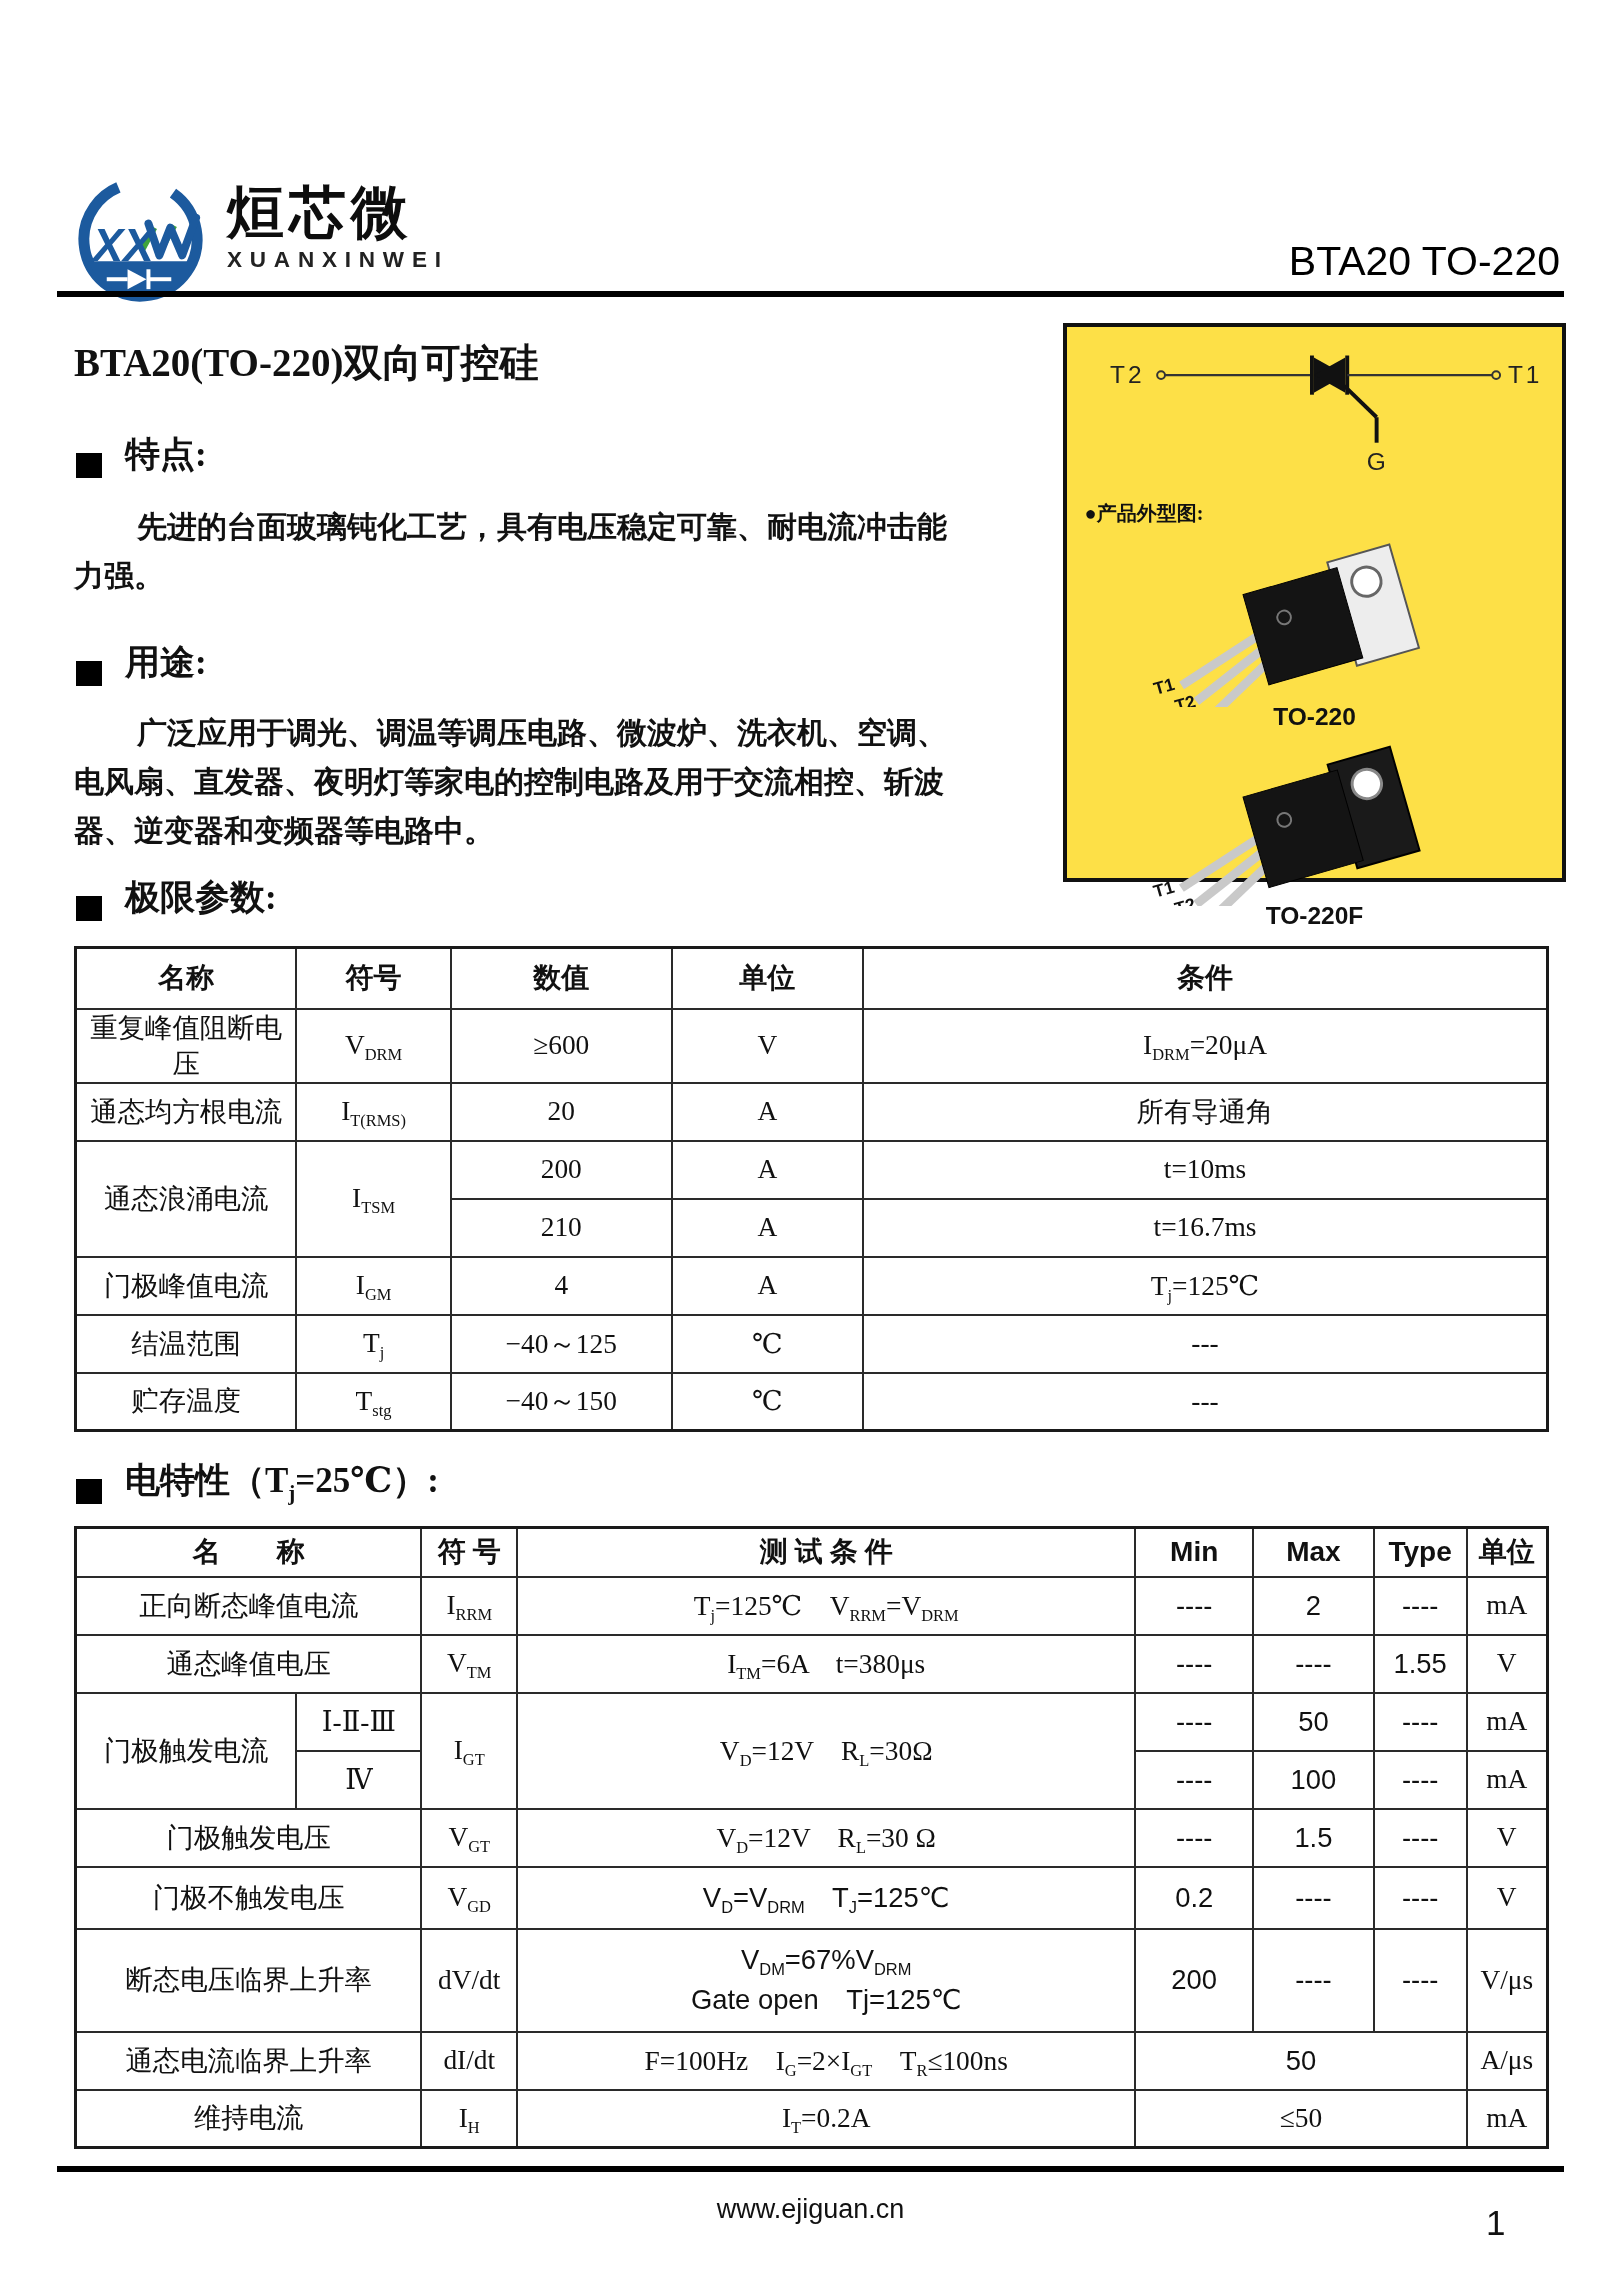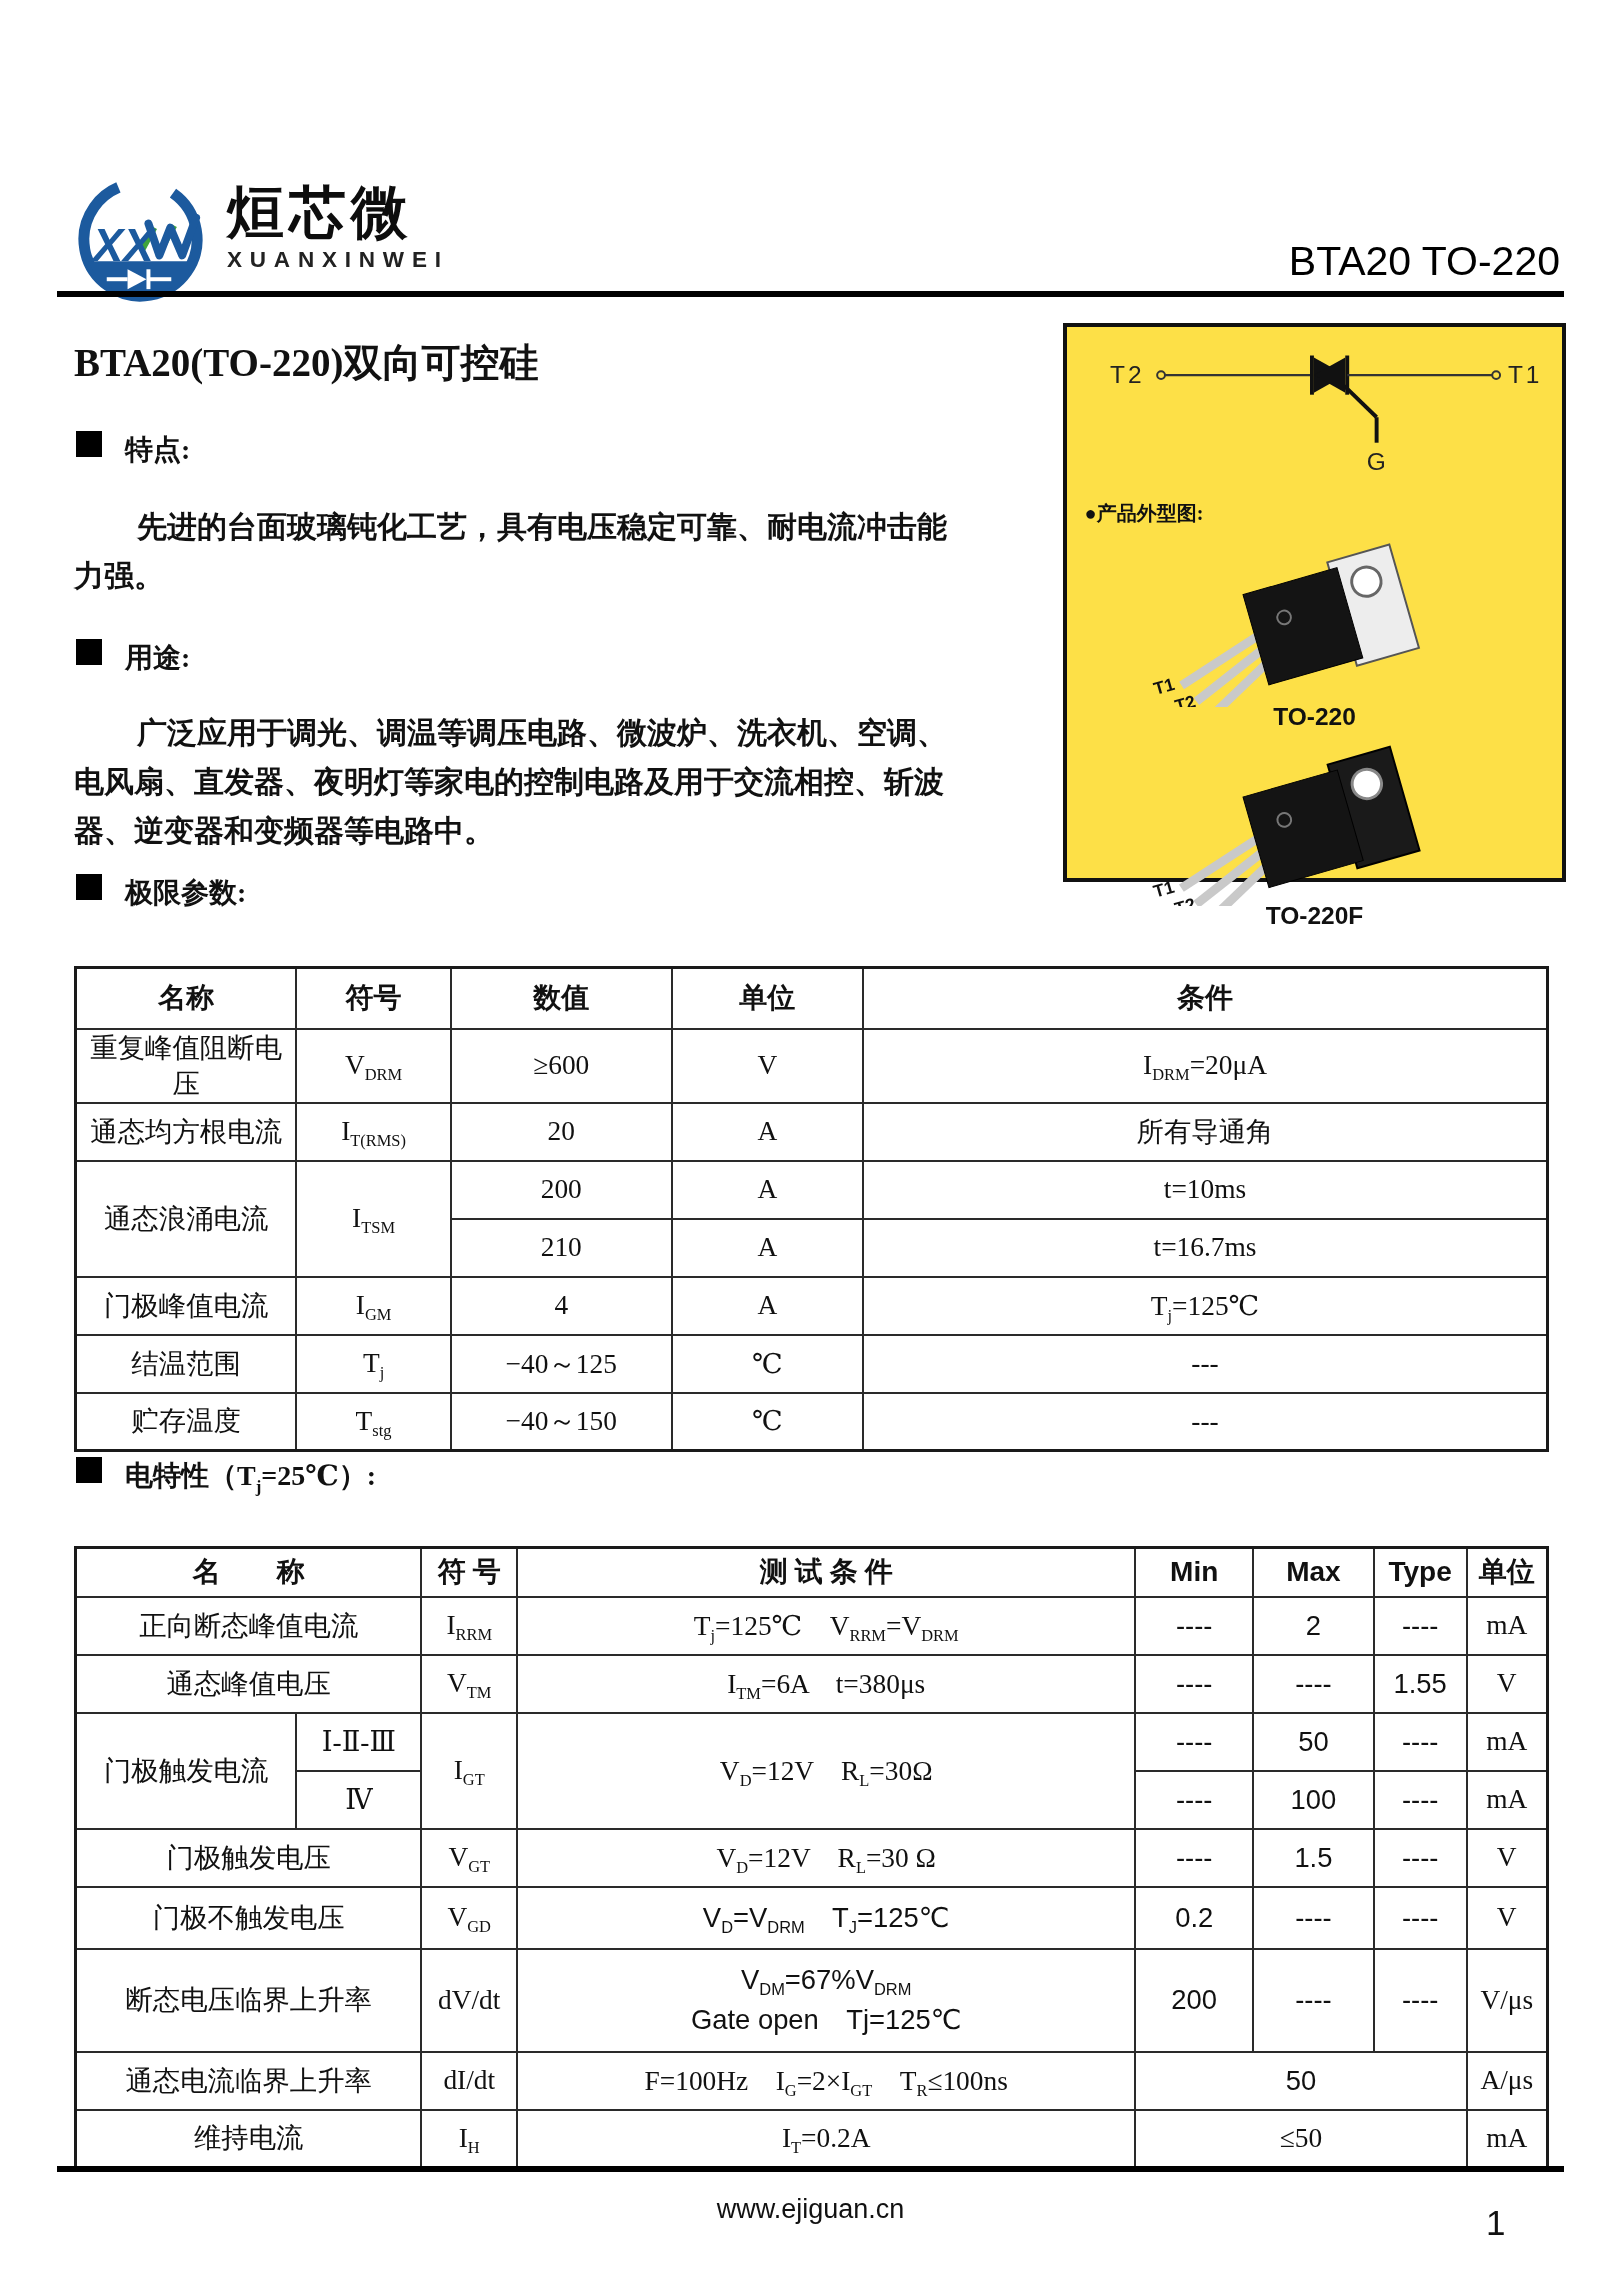--- a/index.html
+++ b/index.html
@@ -11,34 +11,34 @@
   
   .brand-cn{font-size:57px;font-weight:700;letter-spacing:4.9px;color:#0d0d0d;
             font-family:"Liberation Sans","DejaVu Sans",sans-serif;line-height:1;}
   .brand-en{font-size:22.5px;font-weight:600;letter-spacing:7.8px;color:#222;margin-top:5.9px;
             font-family:"Liberation Sans","DejaVu Sans",sans-serif;}
   .doc-code{font-size:41px;color:#000;font-family:"Liberation Sans","DejaVu Sans",sans-serif;}
   .rule{position:absolute;left:57px;right:57px;height:5.9px;background:#000;}
 
   
   .doc-title{font-size:39px;font-weight:700;}
-  .sec{display:flex;align-items:flex-start;gap:23.5px;font-size:28px;font-weight:700;}
+  .sec{display:flex;align-items:flex-end;gap:23.5px;font-size:35px;font-weight:700;}
   .sq{width:25.5px;height:25.5px;background:#000;flex:0 0 auto;}
   .para{font-size:30px;line-height:49px;font-weight:600;width:985px;}
   .indent{text-indent:63px;}
 
   
   .pkgbox{position:absolute;left:1063px;top:323px;width:495px;height:551px;border:4.9px solid #111;background:#fde047;}
   .outline-label{font-size:20px;font-weight:700;margin:13.7px 0 0 17.6px;}
   .pkgfig{text-align:center;}
   .pkgcap{font-size:24.5px;font-weight:700;font-family:"Liberation Sans","DejaVu Sans",sans-serif;margin-top:-7.8px;}
 
   
   table.dtable{border-collapse:collapse;table-layout:fixed;width:1475px;background:#fff;
-               border:3.9px solid #1a1a1a;margin-top:20px;}
+               border:3.9px solid #1a1a1a;}
   table.dtable td,table.dtable th{border:2.5px solid #2a2a2a;text-align:center;vertical-align:middle;
                padding:0 3.9px;font-size:27.4px;overflow:hidden;}
   table.dtable th{font-weight:700;font-size:28px;}
   td.namecell{text-align:left;padding-left:21.6px;}
   .t2 td,.t2 th{font-size:26.5px;}
   .minmax{font-family:"Liberation Sans","DejaVu Sans",sans-serif;}
   .condline{line-height:1.45;}
 
   
   .footer-url{font-size:27px;font-family:"Liberation Sans","DejaVu Sans",sans-serif;}

